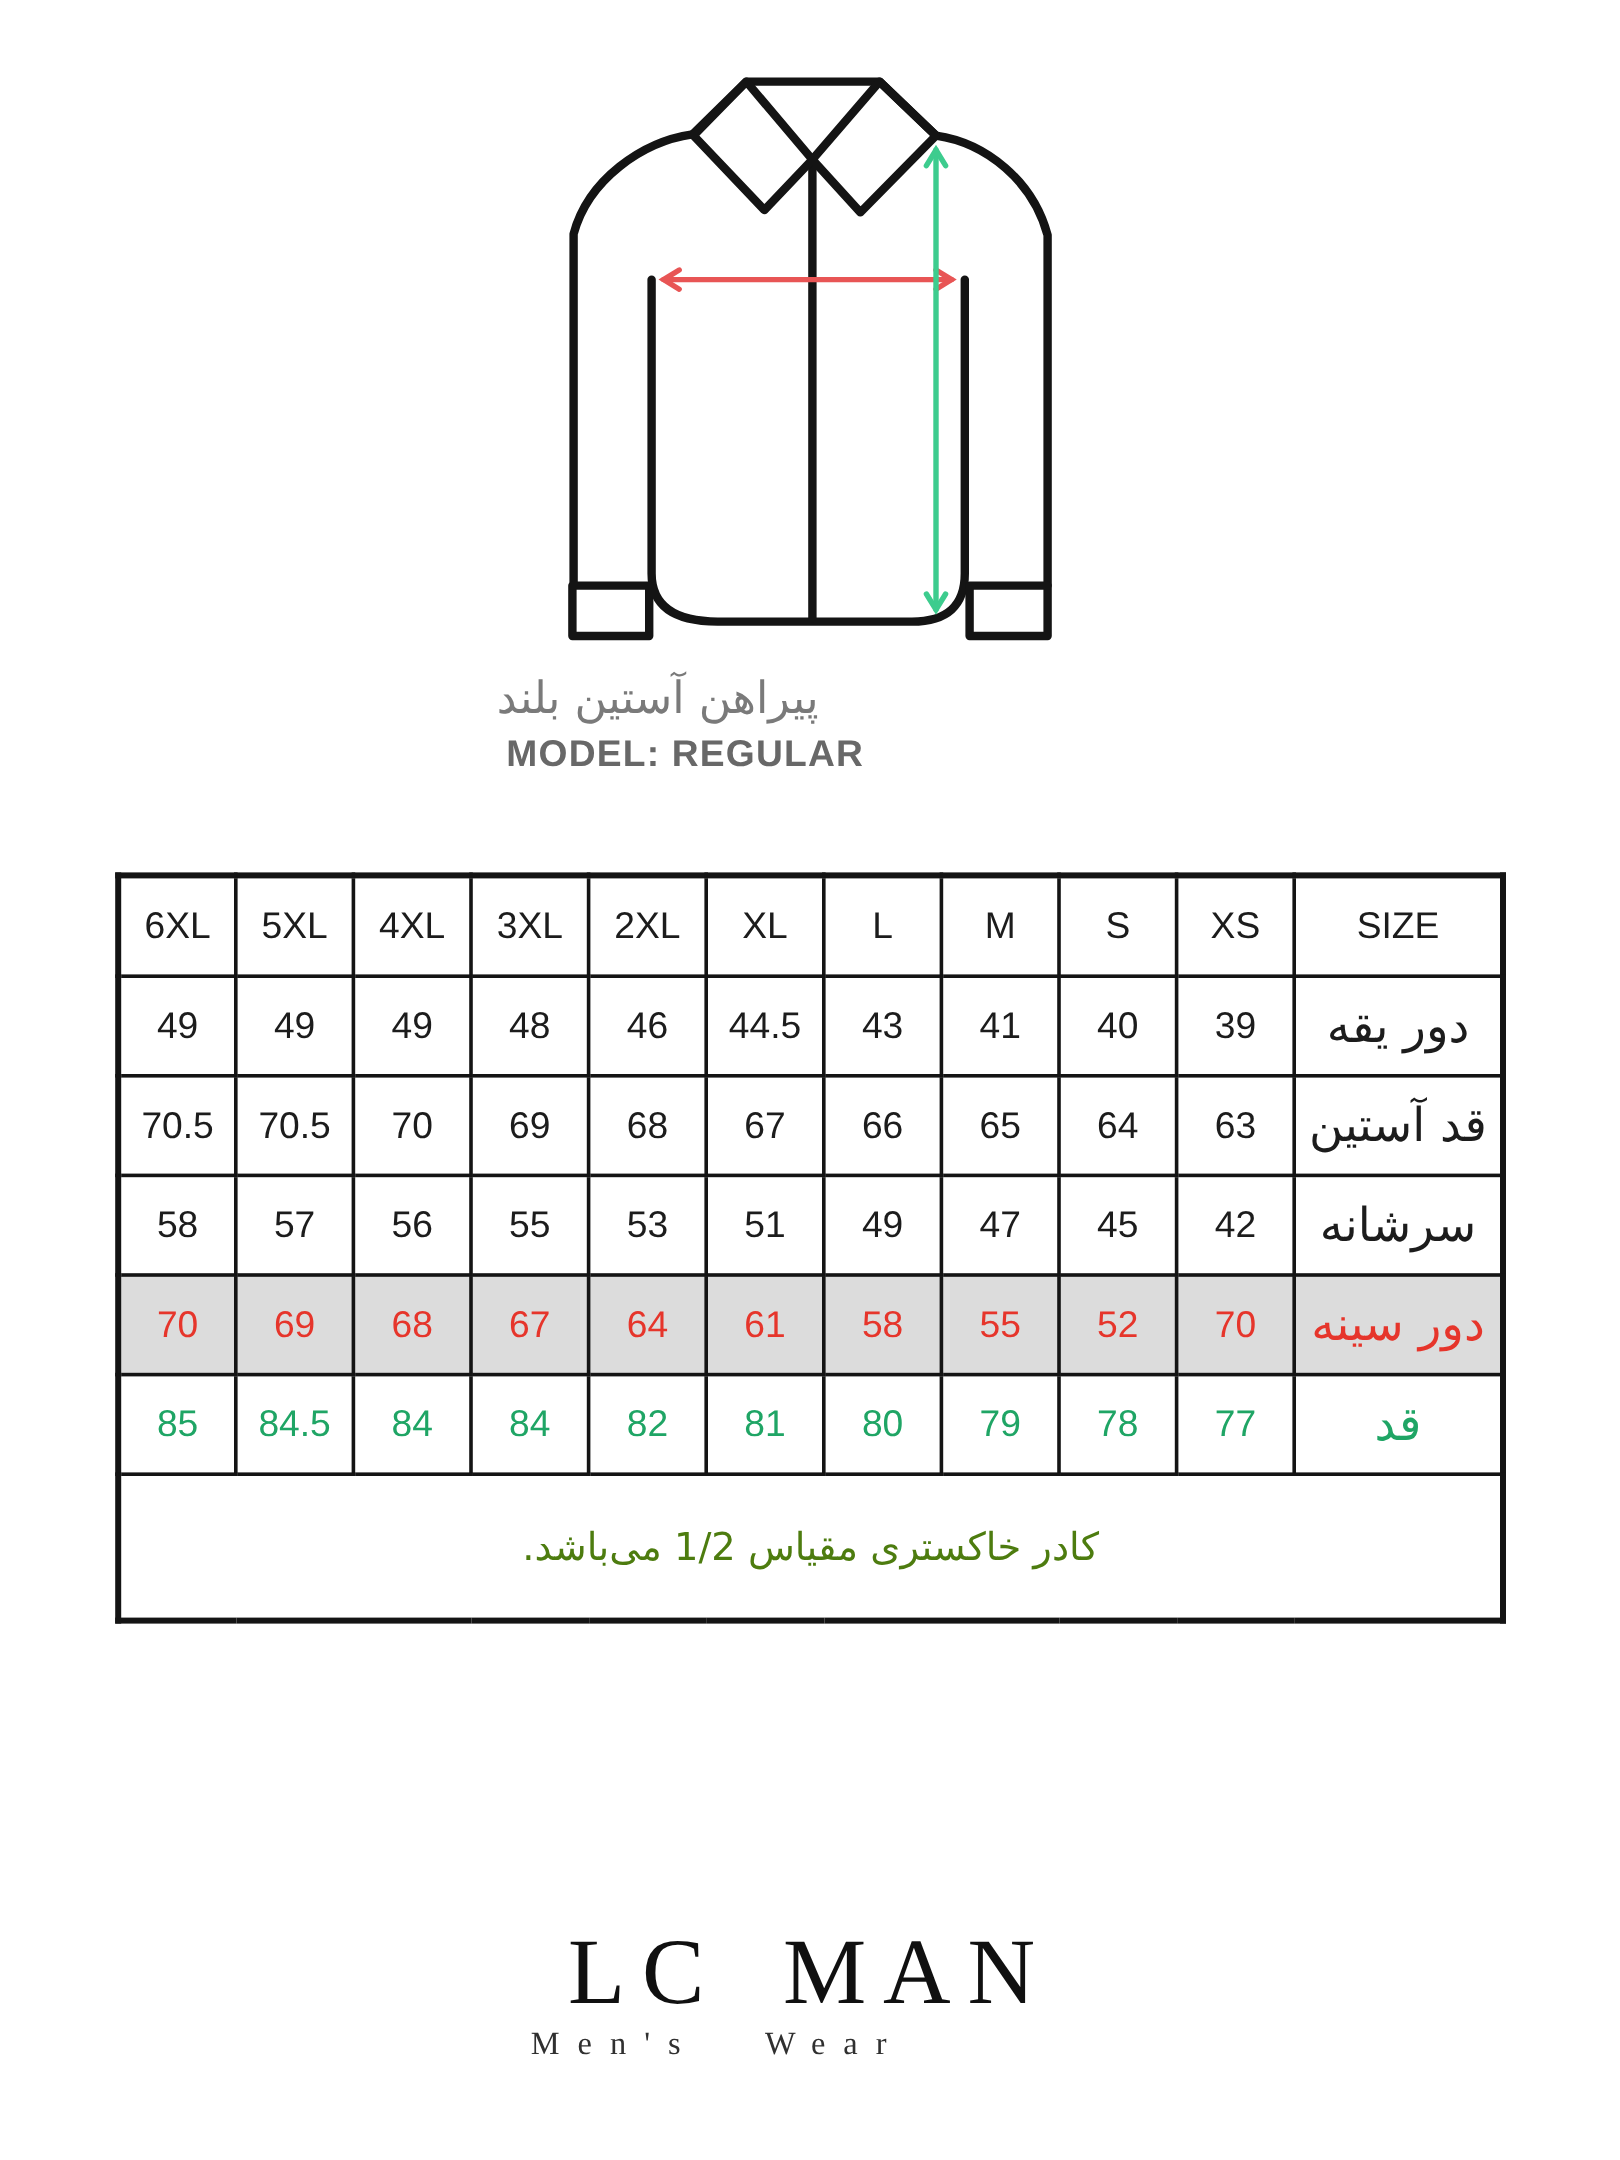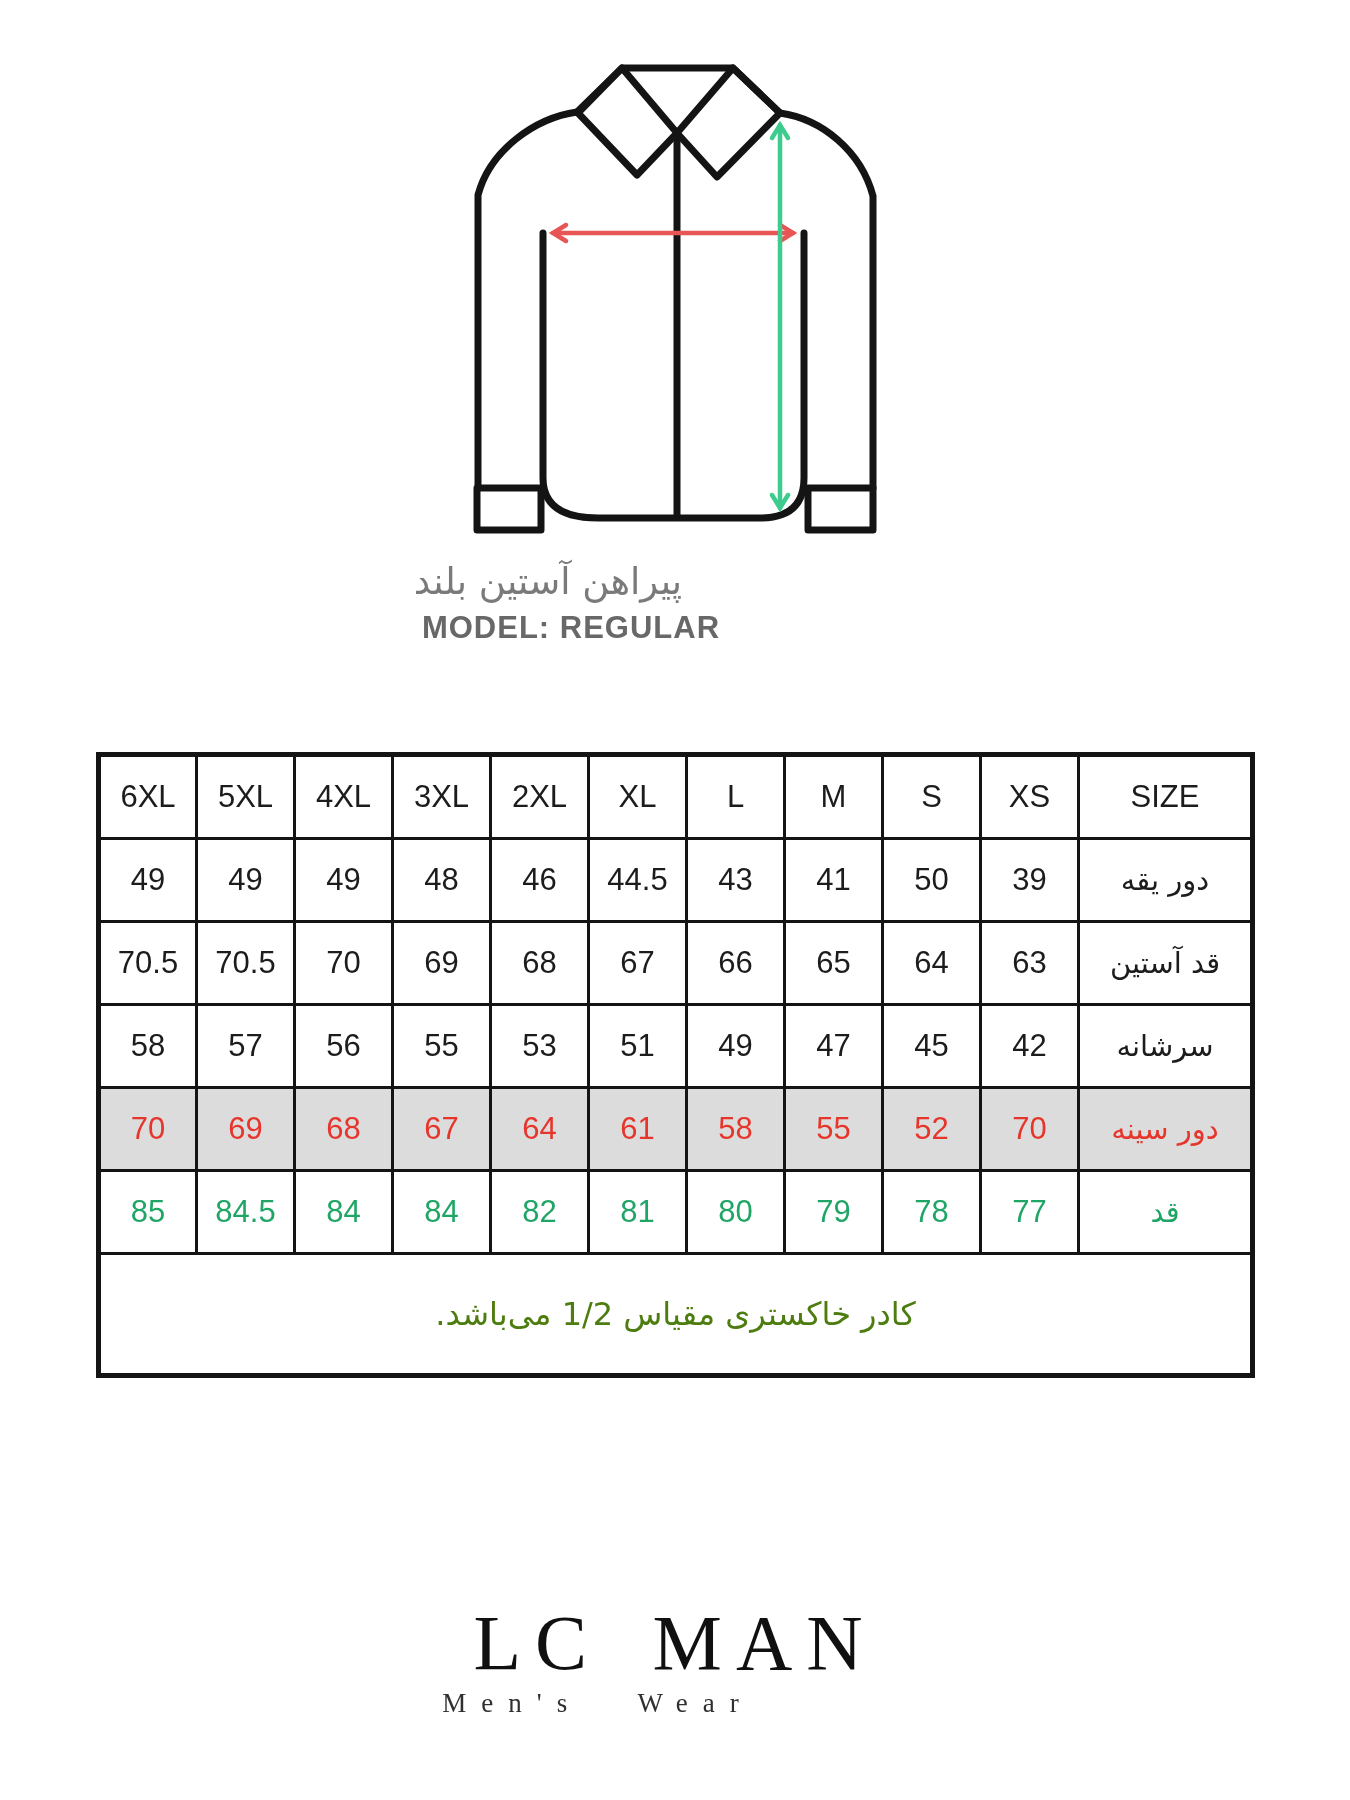--- a/index.html
+++ b/index.html
@@ -9,25 +9,25 @@
   
   #shirt-wrap{position:absolute;left:440px;top:45px;width:480px;height:500px;}
 
   
   #caption-fa{position:absolute;left:0;top:560px;width:1096px;text-align:center;
     font-size:37px;color:#7a7a7a;}
   #model-label{position:absolute;left:0;top:610px;width:1142px;text-align:center;
     font-size:31px;font-weight:bold;color:#686868;letter-spacing:1px;}
 
   
-  #size-table{position:absolute;left:96px;top:752px;border-collapse:collapse;
+  #size-table{position:absolute;left:96px;top:727px;border-collapse:collapse;
     table-layout:fixed;width:1158px;border:5px solid #141414;}
   #size-table td{border:3px solid #141414;text-align:center;vertical-align:middle;
     height:80px;font-size:31px;color:#1c1c1c;padding:0;}
-  #size-table td.lbl{font-family:"DejaVu Sans",sans-serif;direction:rtl;font-size:29px;}
+  #size-table td.lbl{font-family:"DejaVu Sans",sans-serif;direction:rtl;font-size:39px;}
   #size-table tr.hl td{background:#dcdcdc;color:#e6352b;}
   #size-table tr.grn td{color:#1fa565;}
   #size-table td.note-cell{height:118px;font-family:"DejaVu Sans",sans-serif;
     direction:rtl;font-size:32px;color:#4d7c0f;}
 
   
   #brand{position:absolute;left:0;top:1598px;width:1350px;text-align:center;
     font-family:"Liberation Serif",serif;font-size:78px;color:#101010;
     letter-spacing:14px;word-spacing:18px;}
   #tagline{position:absolute;left:0;top:1688px;width:1196px;text-align:center;
@@ -106,21 +106,21 @@
   </tr>
   <tr>
     <td>49</td>
     <td>49</td>
     <td>49</td>
     <td>48</td>
     <td>46</td>
     <td>44.5</td>
     <td>43</td>
     <td>41</td>
-    <td>50</td>
+    <td>40</td>
     <td>39</td>
     <td class="lbl">دور یقه</td>
   </tr>
   <tr>
     <td>70.5</td>
     <td>70.5</td>
     <td>70</td>
     <td>69</td>
     <td>68</td>
     <td>67</td>

